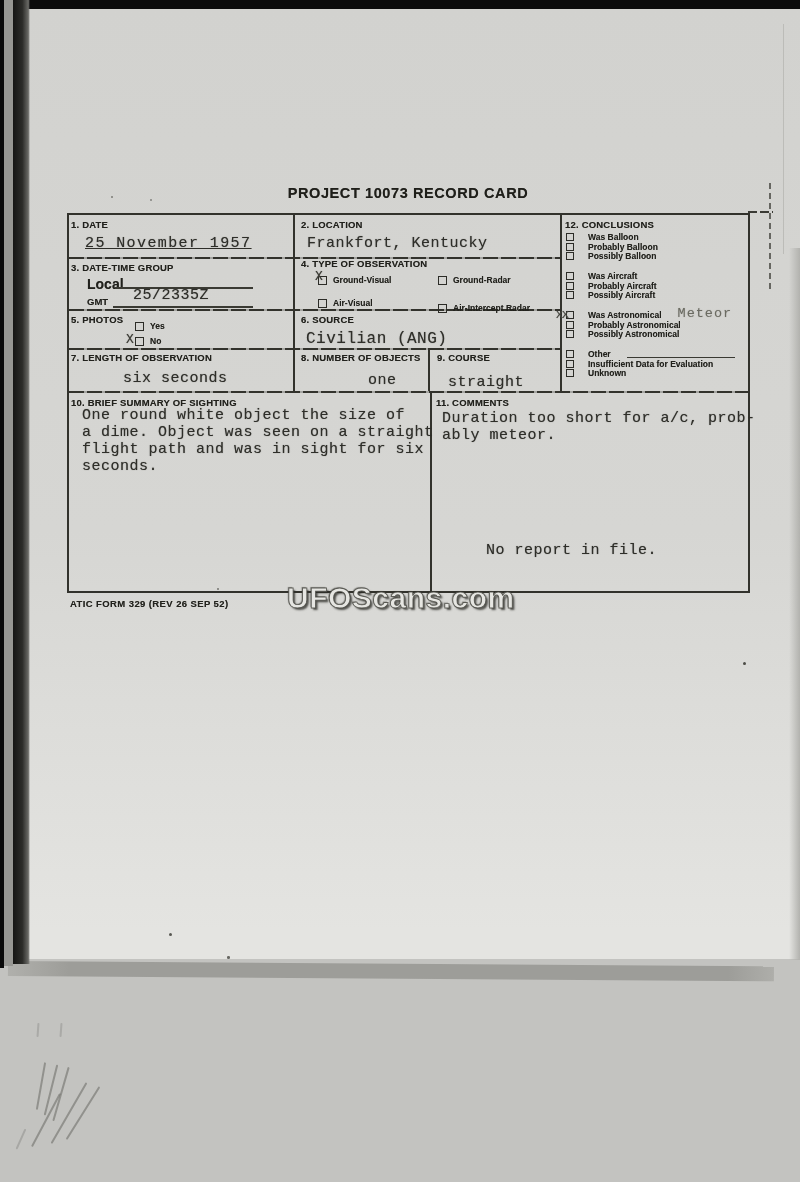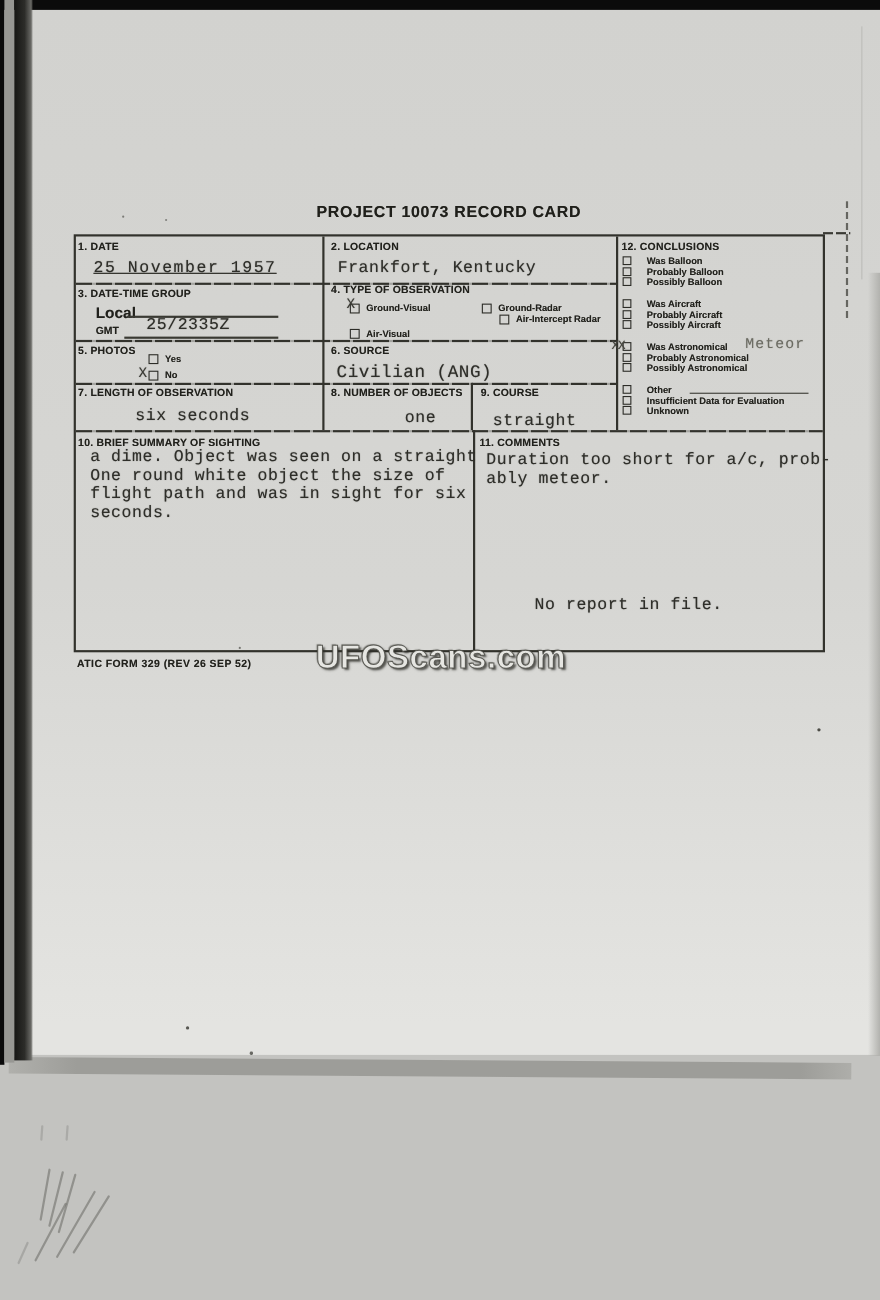--- a/index.html
+++ b/index.html
@@ -139,21 +139,21 @@
       <span class="lbl-sm">Ground-Visual</span>
     </div>
     <div class="optrow" style="left:369px;top:60px;">
       <span class="cbx"></span>
       <span class="lbl-sm">Ground-Radar</span>
     </div>
     <div class="optrow" style="left:249px;top:83px;">
       <span class="cbx"></span>
       <span class="lbl-sm">Air-Visual</span>
     </div>
-    <div class="optrow" style="left:369px;top:70px;margin-left:16px;">
+    <div class="optrow" style="left:369px;top:88px;">
       <span class="cbx"></span>
       <span class="lbl-sm">Air-Intercept Radar</span>
     </div>
 
     <div class="abs hdr" style="left:2px;top:99px;">5. PHOTOS</div>
     <div class="optrow" style="left:66px;top:106px;">
       <span class="cbx"></span>
       <span class="lbl-sm">Yes</span>
     </div>
     <div class="optrow" style="left:66px;top:121px;">
@@ -169,22 +169,22 @@
     <div class="abs tw" style="left:54px;top:155px;">six seconds</div>
 
     <div class="abs hdr" style="left:232px;top:137px;">8. NUMBER OF OBJECTS</div>
     <div class="abs tw" style="left:299px;top:157px;">one</div>
 
     <div class="abs hdr" style="left:368px;top:137px;">9. COURSE</div>
     <div class="abs tw" style="left:379px;top:159px;">straight</div>
 
     <div class="abs hdr" style="left:2px;top:182px;">10. BRIEF SUMMARY OF SIGHTING</div>
     <div class="abs" style="left:13px;top:192px;">
+      <div class="tw sumline">One round white object the size of</div>
       <div class="tw sumline">a dime. Object was seen on a straight</div>
-      <div class="tw sumline">One round white object the size of</div>
       <div class="tw sumline">flight path and was in sight for six</div>
       <div class="tw sumline">seconds.</div>
     </div>
 
     <div class="abs hdr" style="left:367px;top:182px;">11. COMMENTS</div>
     <div class="abs" style="left:373px;top:195px;">
       <div class="tw sumline">Duration too short for a/c, prob-</div>
       <div class="tw sumline">ably meteor.</div>
     </div>
     <div class="abs tw" style="left:417px;top:327px;">No report in file.</div>

